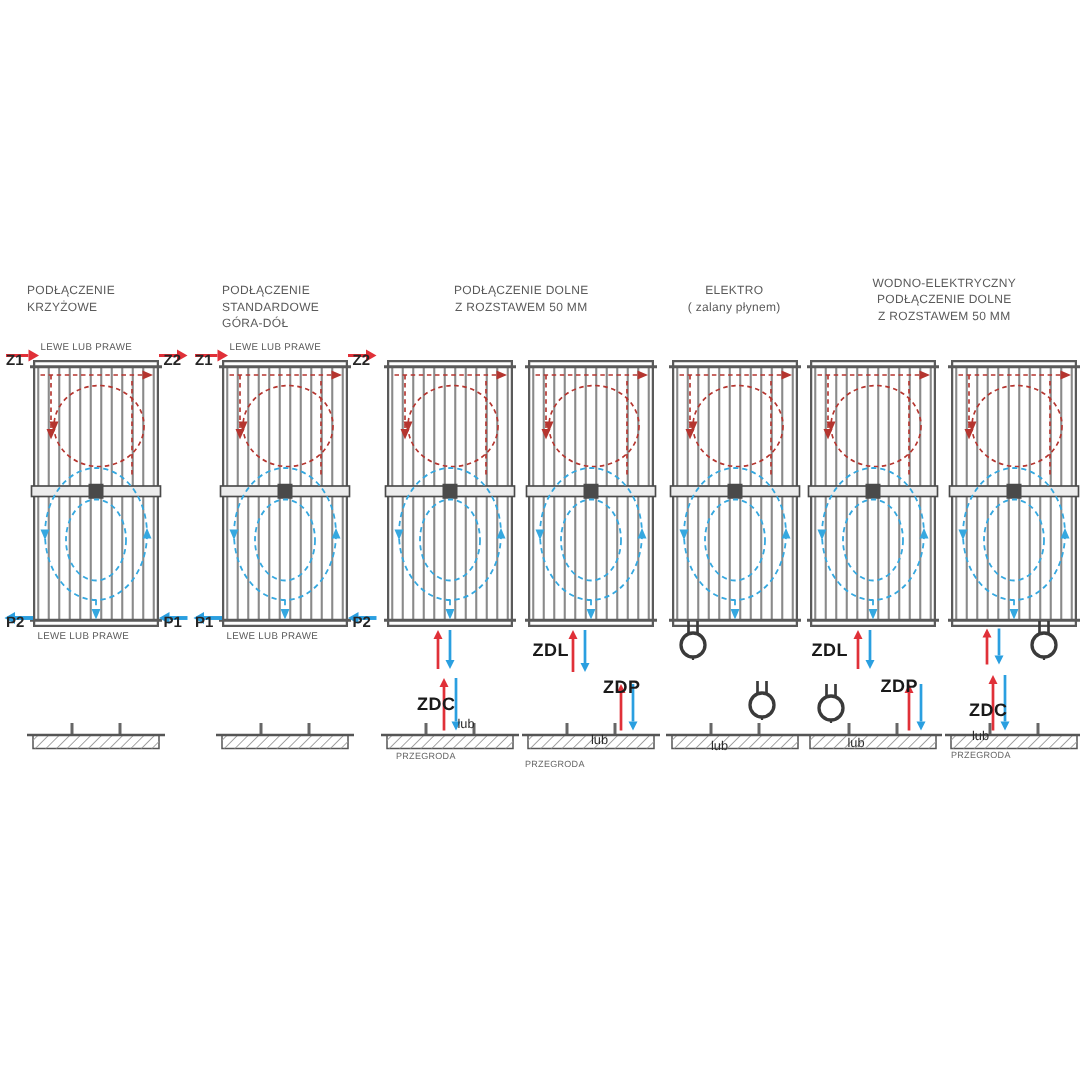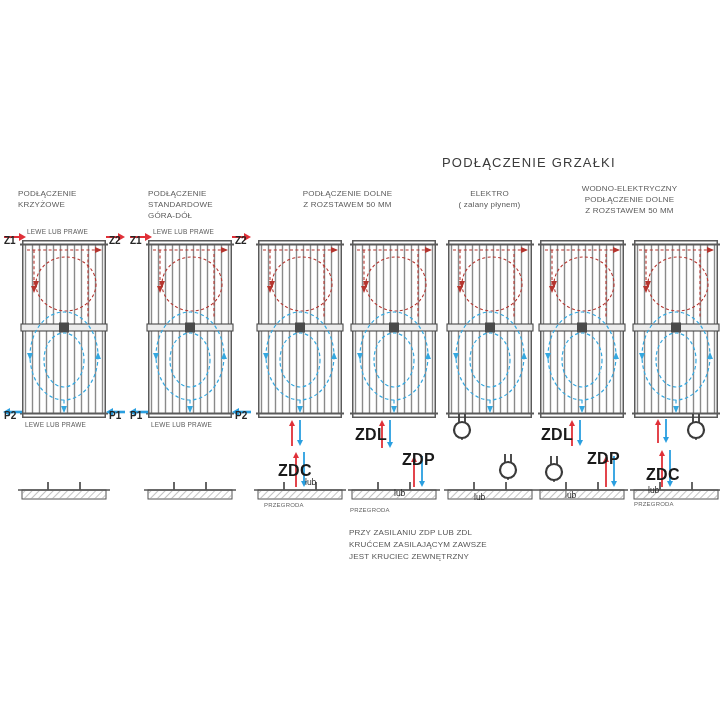--- a/index.html
+++ b/index.html
@@ -13,21 +13,21 @@
     position:relative;width:720px;height:720px;background:#ffffff;
     overflow:hidden;font-family:"Liberation Sans",sans-serif;
   }
   .gfx{position:absolute;left:0;top:0;}
   .txt{position:absolute;white-space:pre-line;color:#555;}
   .h1{font-size:13px;color:#3c3c3c;letter-spacing:1.2px;font-weight:400;}
   .ct{font-size:8px;line-height:1.35;letter-spacing:.2px;color:#5a5a5a;}
   .ctr{text-align:center;}
   .zp{font-size:10px;font-weight:bold;color:#262626;margin-top:11px;}
   .sn{font-size:6.5px;color:#5a5a5a;letter-spacing:.2px;}
-  .zd{font-size:16px;font-weight:bold;color:#1a1a1a;letter-spacing:.3px;}
+  .zd{font-size:12px;font-weight:bold;color:#1a1a1a;letter-spacing:.3px;}
   .lub{font-size:8.5px;color:#2a2a2a;margin-top:48px;}
   .prz{font-size:6px;color:#666;letter-spacing:.2px;}
   .bn{font-size:8px;line-height:1.5;color:#555;letter-spacing:.2px;}
 </style>
 </head>
 <body>
 
 <div class="stage">
 
   <svg class="gfx" width="720" height="720" viewBox="0 0 720 720">
@@ -165,21 +165,20 @@
       <line x1="666" y1="419" x2="666" y2="437" stroke="#2a9fe0" stroke-width="1.8"></line>
       <polygon points="663,437 669,437 666,443" fill="#2a9fe0"></polygon>
       <line x1="662" y1="455" x2="662" y2="487" stroke="#e03038" stroke-width="1.8"></line>
       <polygon points="659,456 665,456 662,450" fill="#e03038"></polygon>
       <line x1="670" y1="450" x2="670" y2="481" stroke="#2a9fe0" stroke-width="1.8"></line>
       <polygon points="667,481 673,481 670,487" fill="#2a9fe0"></polygon>
     </g>
     <use href="#plug" x="686" y="414" width="20" height="26"></use>
   </svg>
 
-  <div class="txt h1" style="left:442px;top:155px;">PODŁĄCZENIE GRZAŁKI</div>
 
   <div class="txt ct" style="left:18px;top:189px;">PODŁĄCZENIE
 KRZYŻOWE</div>
   <div class="txt ct" style="left:148px;top:189px;">PODŁĄCZENIE
 STANDARDOWE
 GÓRA-DÓŁ</div>
   <div class="txt ct ctr" style="left:280px;top:189px;width:135px;">PODŁĄCZENIE DOLNE
 Z ROZSTAWEM 50 MM</div>
   <div class="txt ct ctr" style="left:432px;top:189px;width:115px;">ELEKTRO
 ( zalany płynem)</div>
@@ -214,17 +213,14 @@
   <div class="txt lub" style="left:565px;top:442px;">lub</div>
   <div class="txt zd" style="left:587px;top:450px;">ZDP</div>
 
   <div class="txt lub" style="left:648px;top:437px;">lub</div>
   <div class="txt zd" style="left:646px;top:466px;">ZDC</div>
 
   <div class="txt prz" style="left:264px;top:502px;">PRZEGRODA</div>
   <div class="txt prz" style="left:350px;top:507px;">PRZEGRODA</div>
   <div class="txt prz" style="left:634px;top:501px;">PRZEGRODA</div>
 
-  <div class="txt bn" style="left:349px;top:527px;">PRZY ZASILANIU ZDP LUB ZDL
-KRUĆCEM ZASILAJĄCYM ZAWSZE
-JEST KRUCIEC ZEWNĘTRZNY</div>
 
 </div>
 
 </body></html>

